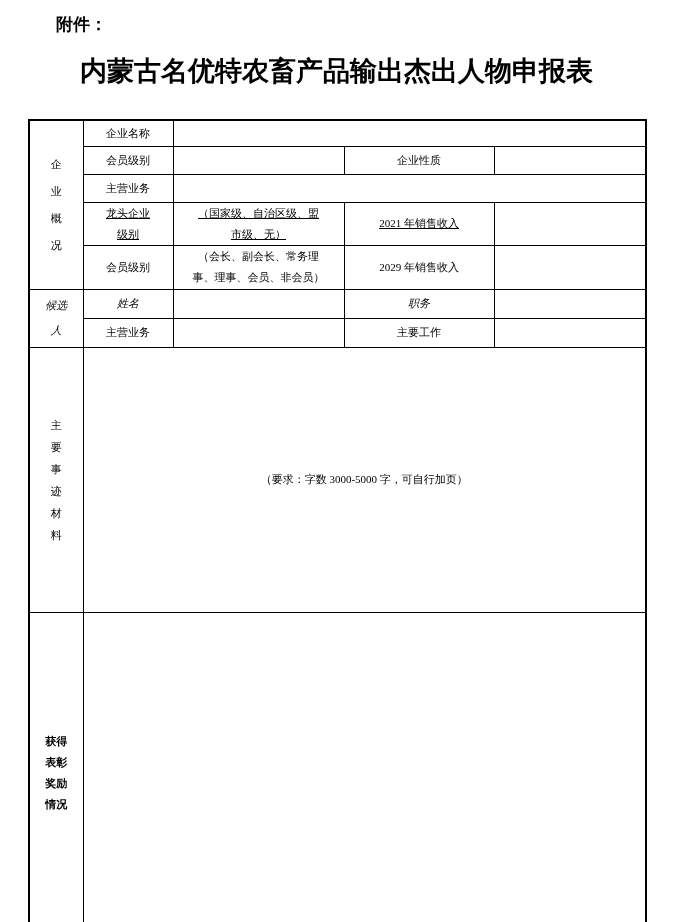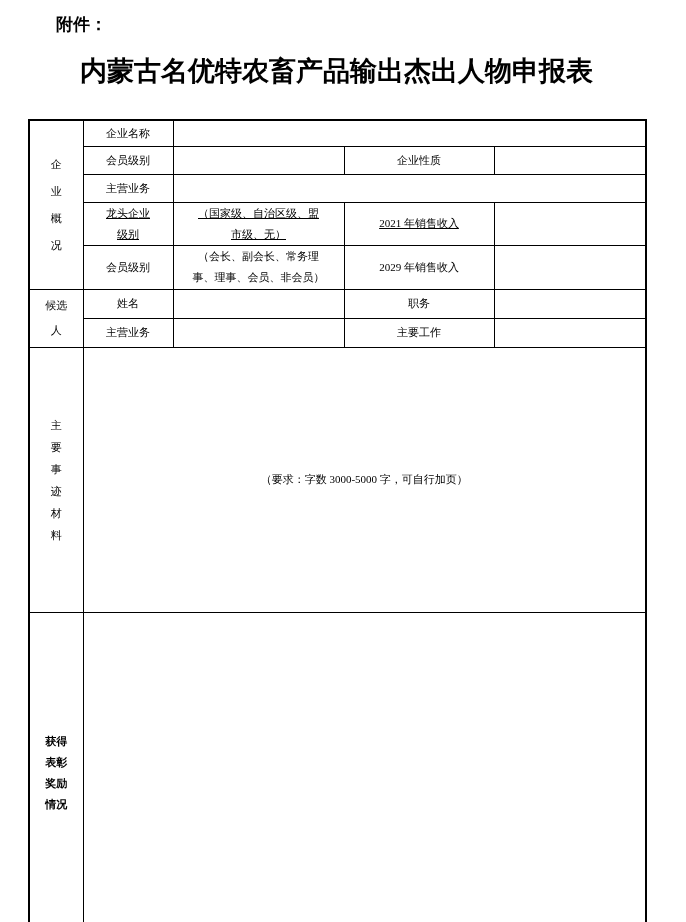--- a/index.html
+++ b/index.html
@@ -49,21 +49,21 @@
     text-align: center;
     vertical-align: middle;
     overflow: hidden;
   }
   
   tr.r1 { height: 26px; }
   tr.r2 { height: 28px; }
   tr.r3 { height: 28px; margin-left: 14px; }
   tr.r4 { height: 42px; text-decoration: underline; }
   tr.r5 { height: 44px; }
-  tr.r6 { height: 29px; }
+  tr.r6 { height: 29px; font-style: italic; }
   tr.r7 { height: 29px; }
   tr.r8 { height: 265px; }
   tr.r9 { height: 322px; }
   .vlabel  { white-space: pre-line; padding: 0; }
   .v-ent   { line-height: 27px; }
   .v-cand  { line-height: 25px; }
   .v-deeds { line-height: 22px; }
   .v-awards{ line-height: 21px; font-weight: bold; }
 
   .opts  { font-size: 14px; line-height: 21px; white-space: pre-line; }

